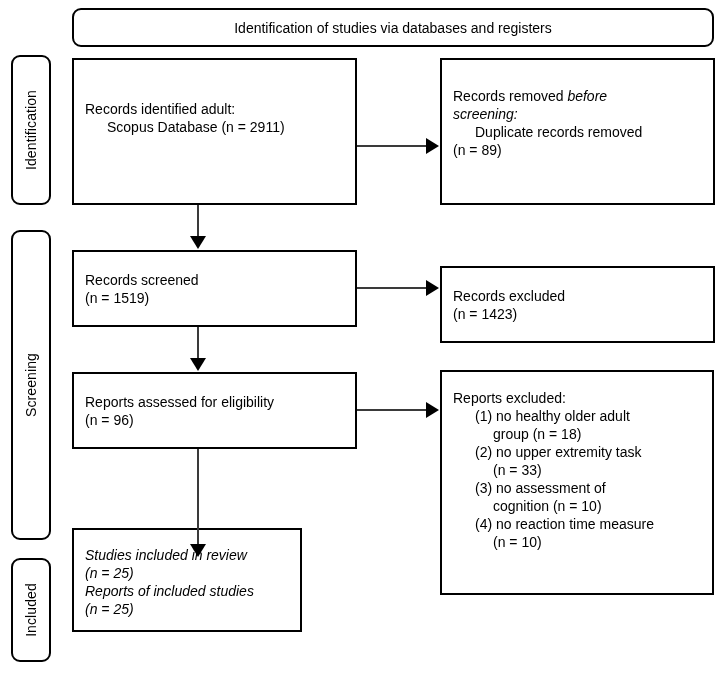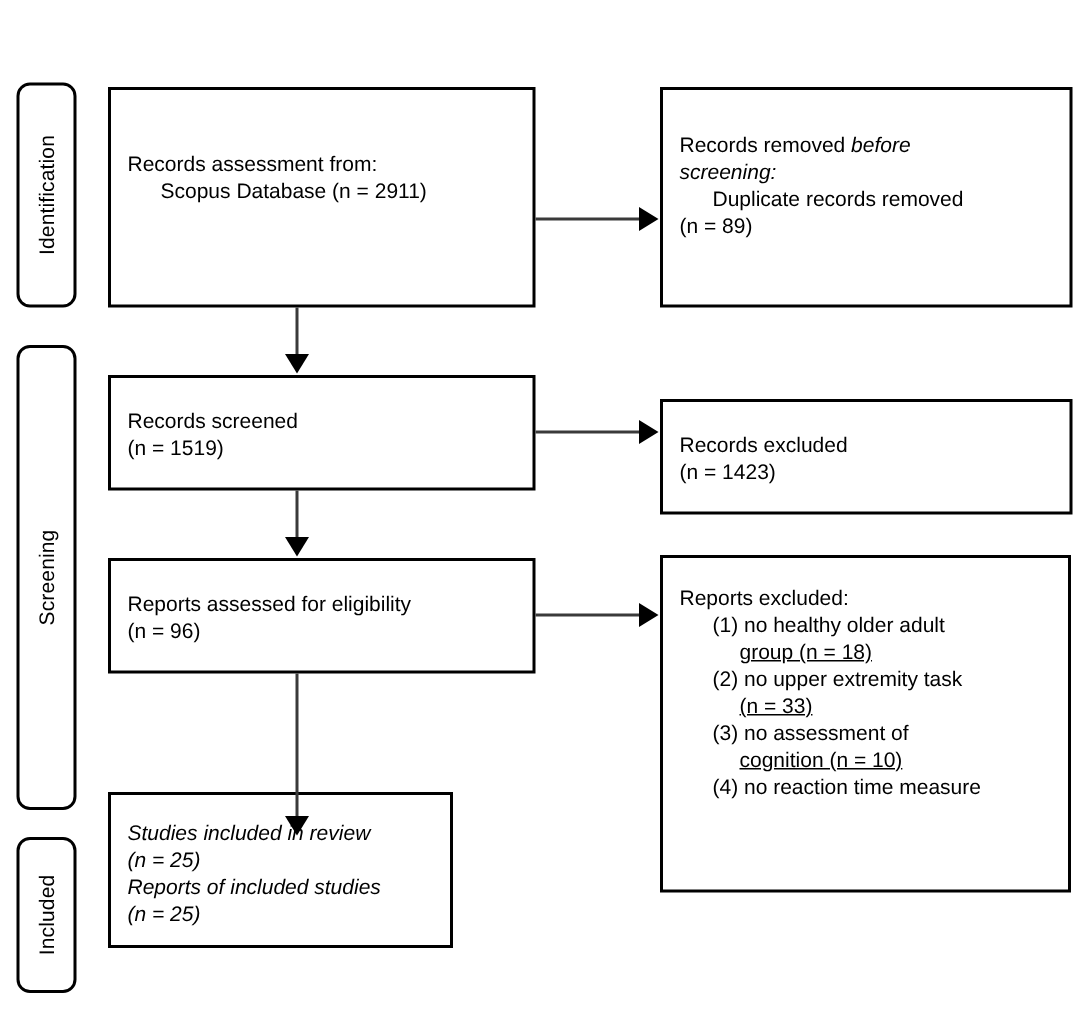--- a/index.html
+++ b/index.html
@@ -54,21 +54,21 @@
   .content .textwrap {
     position: absolute;
     left: 11px;
     right: 8px;
   }
   .ln {
     display: block;
     white-space: pre-wrap;
   }
   .indent1 { padding-left: 22px; }
-  .indent2 { padding-left: 40px; text-decoration: underline; }
+  .indent2 { padding-left: 40px; }
   .ital { font-style: italic; }
 
   
   .vline {
     position: absolute;
     width: 2px;
     background: #3a3a3a;
   }
   .hline {
     position: absolute;
@@ -90,36 +90,39 @@
     border-top: 8px solid transparent;
     border-bottom: 8px solid transparent;
     border-left: 13px solid #000000;
   }
 </style>
 </head>
 <body>
 
 <div id="canvas">
 
+  <div class="box banner" style="left:72px; top:8px; width:642px; height:39px;">
+    <span>Identification of studies via databases and registers</span>
+  </div>
 
   <div class="box sidelabel" style="left:11px; top:55px; width:40px; height:150px;">
     <span class="vtext">Identification</span>
   </div>
 
   <div class="box sidelabel" style="left:11px; top:230px; width:40px; height:310px;">
     <span class="vtext">Screening</span>
   </div>
 
   <div class="box sidelabel" style="left:11px; top:558px; width:40px; height:104px;">
     <span class="vtext">Included</span>
   </div>
 
   <div class="box content" style="left:72px; top:58px; width:285px; height:147px;">
     <div class="textwrap" style="top:40px;">
-      <span class="ln">Records assessment from:</span>
+      <span class="ln">Records identified adult:</span>
       <span class="ln indent1">Scopus Database (n = 2911)</span>
     </div>
   </div>
 
   <div class="box content" style="left:440px; top:58px; width:275px; height:147px;">
     <div class="textwrap" style="top:27px;">
       <span class="ln"><span>Records removed <span class="ital">before</span></span></span>
       <span class="ln ital">screening:</span>
       <span class="ln indent1">Duplicate records removed</span>
       <span class="ln">(n = 89)</span>
@@ -150,20 +153,21 @@
   <div class="box content" style="left:440px; top:370px; width:274px; height:225px;">
     <div class="textwrap" style="top:17px;">
       <span class="ln">Reports excluded:</span>
       <span class="ln indent1">(1) no healthy older adult</span>
       <span class="ln indent2">group (n = 18)</span>
       <span class="ln indent1">(2) no upper extremity task</span>
       <span class="ln indent2">(n = 33)</span>
       <span class="ln indent1">(3) no assessment of</span>
       <span class="ln indent2">cognition (n = 10)</span>
       <span class="ln indent1">(4) no reaction time measure</span>
+      <span class="ln indent2">(n = 10)</span>
     </div>
   </div>
 
   <div class="box content" style="left:72px; top:528px; width:230px; height:104px;font-style:italic;">
     <div class="textwrap" style="top:16px;">
       <span class="ln">Studies included in review</span>
       <span class="ln">(n = 25)</span>
       <span class="ln">Reports of included studies</span>
       <span class="ln">(n = 25)</span>
     </div>

